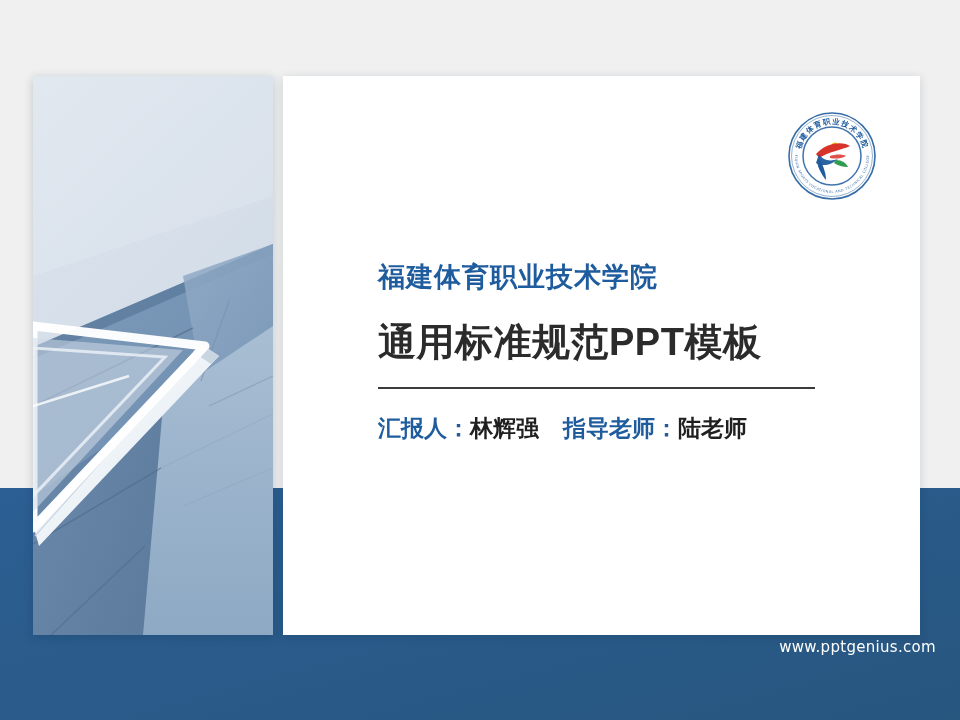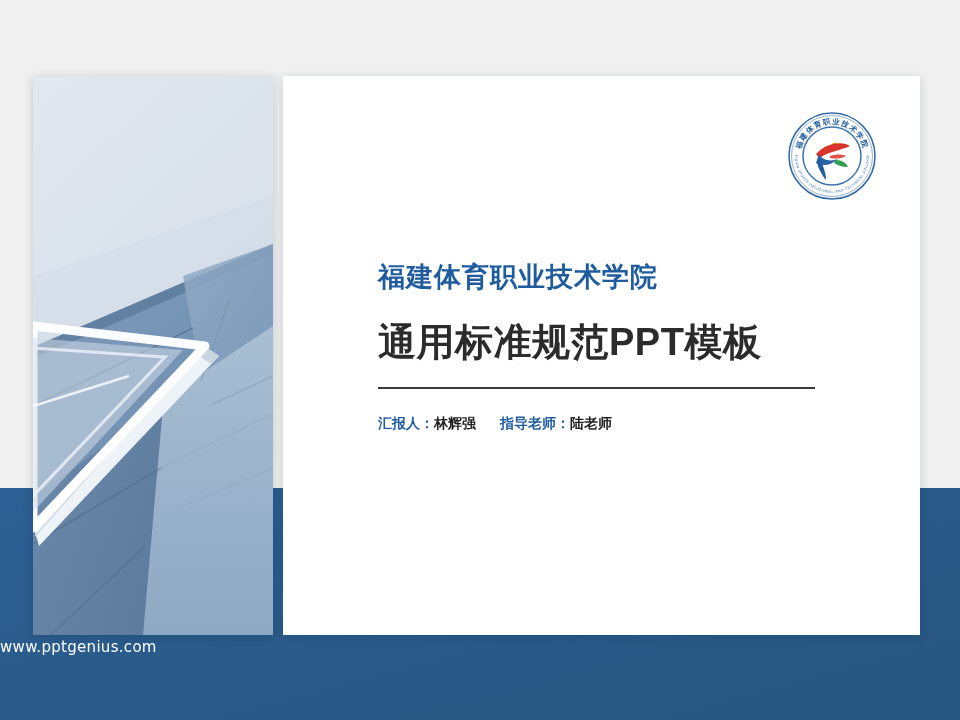--- a/index.html
+++ b/index.html
@@ -35,20 +35,21 @@
     background: #2a5a8c;
     background-image: linear-gradient(160deg, #2b5d91 0%, #27567f 60%, #245party 100%);
     background: linear-gradient(165deg, #2c5f93 0%, #27567f 100%);
   }
 
   .footer-url {
     position: absolute;
     left: 0;
     top: 638px;
     width: 936px;
+    text-align: right;
     color: #ffffff;
     font-size: 15px;
     letter-spacing: 0.3px;
     font-family: "DejaVu Sans", "Liberation Sans", sans-serif;
   }
 
   
   .white-card {
     position: absolute;
     left: 283px;
@@ -97,21 +98,21 @@
     white-space: nowrap;
   }
   .divider {
     margin-top: 22px;
     width: 437px;
     height: 2px;
     background: #3b3b3b;
   }
   .byline {
     margin-top: 26px;
-    font-size: 14px;
+    font-size: 23px;
     font-weight: bold;
     white-space: nowrap;
     line-height: 1.2;
   }
   .byline .lbl { color: #1f5c9e; }
   .byline .val { color: #1f1f1f; }
   .byline .gap { display: inline-block; width: 24px; }
 
   
   .logo {

